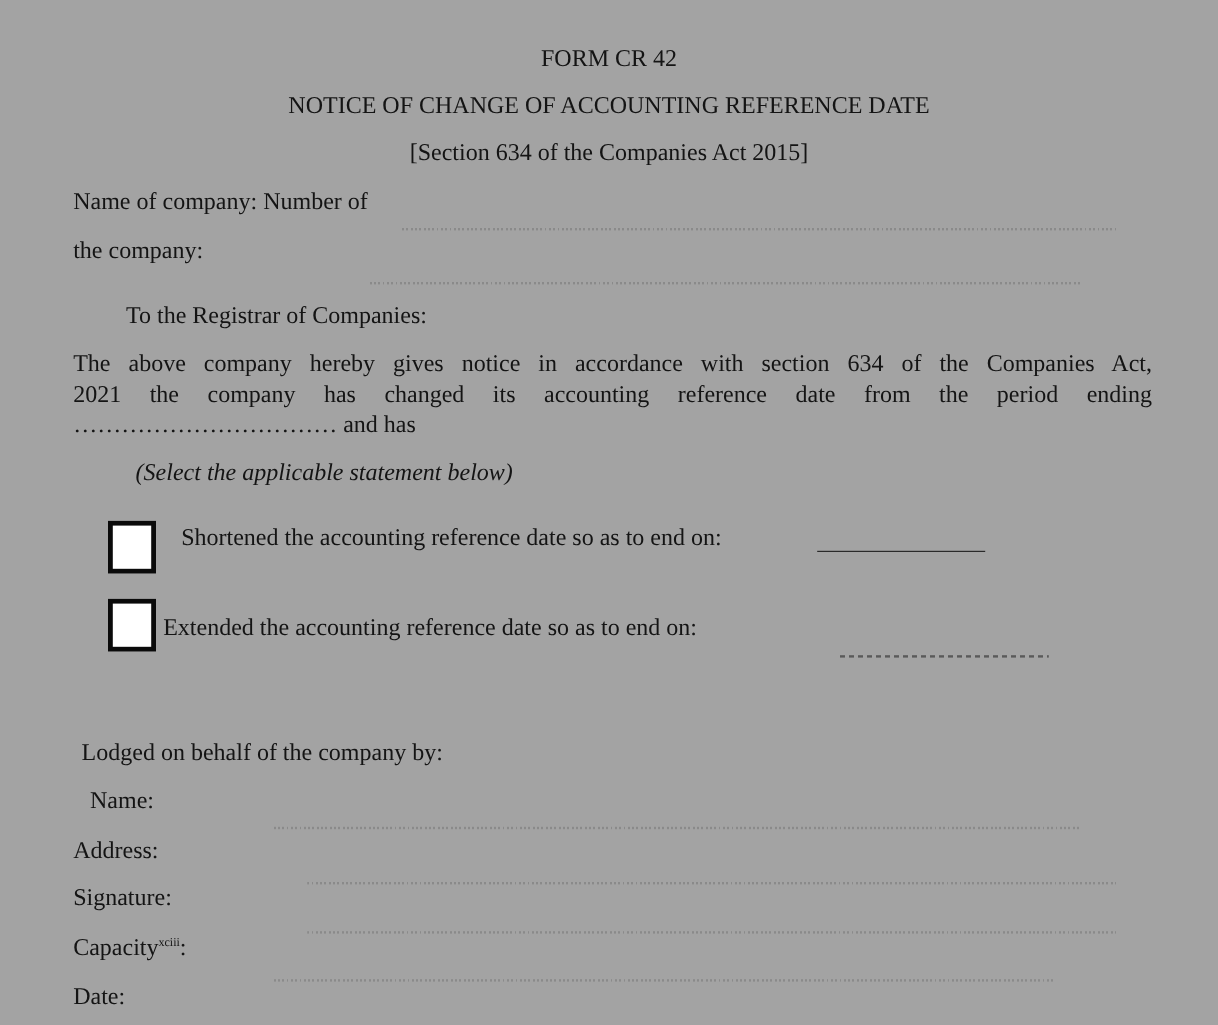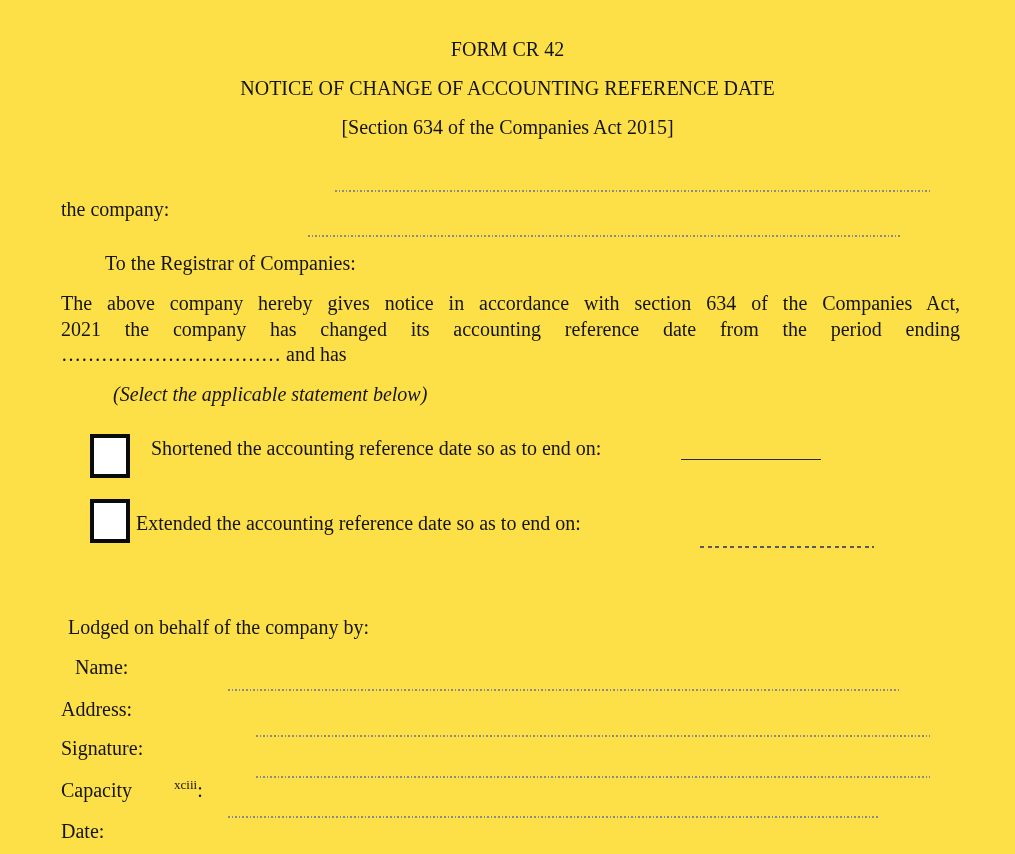--- a/index.html
+++ b/index.html
@@ -4,21 +4,21 @@
 <style>
   html, body {
     margin: 0;
     padding: 0;
     background: #ffffff;
   }
   .page {
     position: relative;
     width: 1015px;
     height: 854px;
-    background: #fde047;
+    background: #a3a3a3;
     font-family: "Liberation Serif", "DejaVu Serif", serif;
     font-size: 20px;
     color: #141414;
     overflow: hidden;
   }
   .abs { position: absolute; white-space: nowrap; }
   .center { left: 0; width: 100%; text-align: center; }
   .italic { font-style: italic; }
   
   .fineline {
@@ -50,35 +50,35 @@
     left: 61px;
     width: 899px;
     line-height: 25.6px;
     white-space: normal;
   }
   .justify-line {
     text-align: justify;
     text-align-last: justify;
   }
   sup.note-ref {
-    font-size: 13px;
+    font-size: 10px;
     line-height: 0;
     vertical-align: 8px;
-    margin-left: 42px;
   }
 </style>
 </head>
 <body>
 
 <div class="page">
 
   <div class="abs center" style="top: 38px;">FORM CR 42</div>
   <div class="abs center" style="top: 77px;">NOTICE OF CHANGE OF ACCOUNTING REFERENCE DATE</div>
   <div class="abs center" style="top: 116px;">[Section 634 of the Companies Act 2015]</div>
 
+  <div class="abs" style="left: 61px; top: 157px;">Name of company: Number of</div>
   <div class="fineline" style="left: 335px; top: 190px; width: 595px;"></div>
   <div class="abs" style="left: 61px; top: 198px;">the company:</div>
   <div class="fineline" style="left: 308px; top: 235px; width: 592px;"></div>
 
   <div class="abs" style="left: 61px; top: 252px; margin-left: 44px;">To the Registrar of Companies:</div>
 
   <div class="para" style="top: 291px;">
     <div class="justify-line">The above company hereby gives notice in accordance with section 634 of the Companies Act,</div>
     <div class="justify-line">2021 the company has changed its accounting reference date from the period ending</div>
     <div>…………………………… and has</div>

